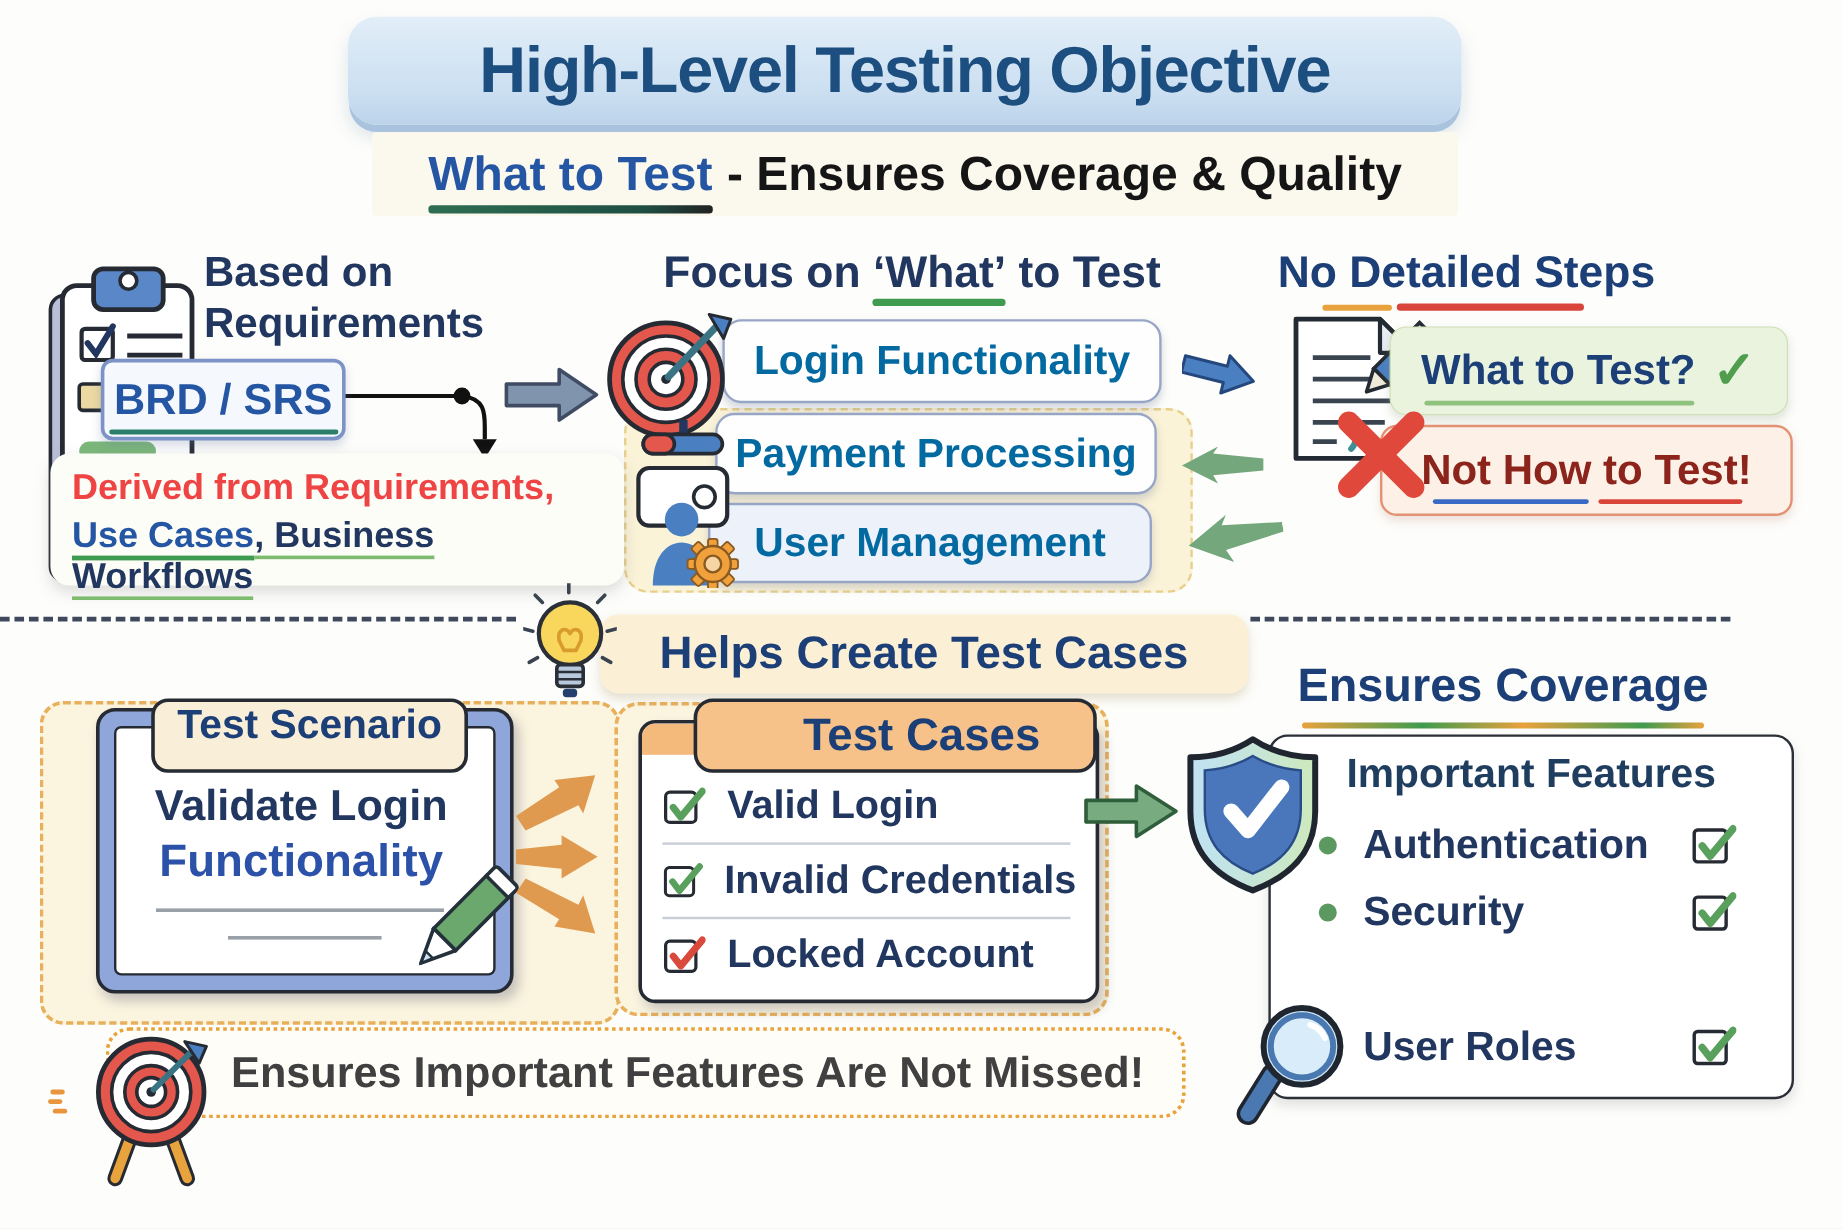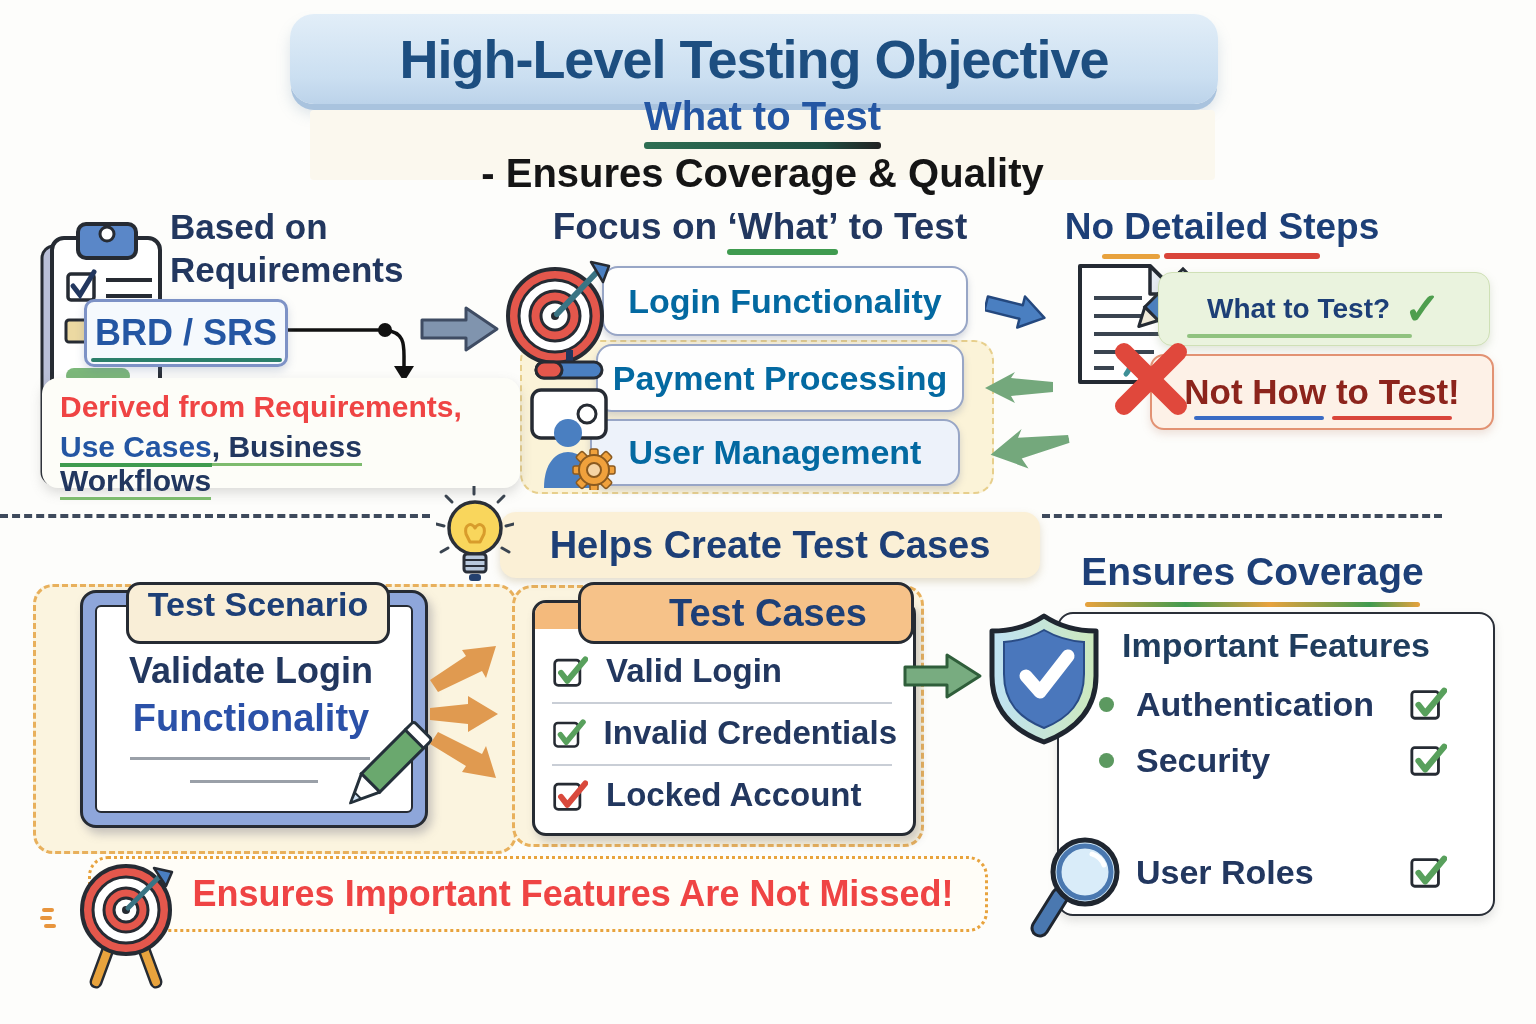--- a/index.html
+++ b/index.html
@@ -7,21 +7,21 @@
           font-family:"Liberation Sans",sans-serif;color:#22375f;}
   .abs{position:absolute;}
 
   
   .title-banner{left:290px;top:14px;width:928px;height:90px;
     background:linear-gradient(180deg,#e2eef8 0%,#cbdff1 70%,#bcd3ea 100%);
     border-radius:24px;box-shadow:0 7px 0 -1px #a9c3de,0 10px 14px rgba(120,150,180,.25);
     display:flex;align-items:center;justify-content:center;}
   .title-banner h1{margin:4px;font-size:54px;font-weight:800;color:#1d4e80;letter-spacing:-1px;}
   .subtitle-bar{left:310px;top:110px;width:905px;height:70px;background:#fbf8ee;
-    display:flex;align-items:center;justify-content:center;gap:12px;border-radius:4px;flex-direction:column;}
+    display:flex;align-items:center;justify-content:center;gap:12px;border-radius:4px;}
   .subtitle-hl{position:relative;font-size:40px;font-weight:800;color:#2456a3;}
   .subtitle-hl .hl-bar{position:absolute;left:0;bottom:-10px;width:100%;height:7px;
     background:linear-gradient(90deg,#2e6e52 0%,#1f4f43 75%,#222 100%);border-radius:3px;}
   .subtitle-rest{font-size:40px;font-weight:600;color:#151515;}
 
   
   .req-heading{left:170px;top:206px;width:290px;font-size:35px;font-weight:800;line-height:1.22;color:#22375f;}
   .brd-badge{left:84px;top:299px;width:198px;height:62px;background:#f5f9fd;border:3px solid #7d92c6;
     border-radius:10px;display:flex;align-items:center;justify-content:center;
     box-shadow:0 4px 8px rgba(100,120,160,.25);z-index:5;}
@@ -47,21 +47,21 @@
   .box-payment{left:596px;top:344px;width:364px;height:64px;}
   .box-user{left:590px;top:419px;width:366px;height:63px;background:#edf2fa;}
 
   
   .nosteps-heading{left:1054px;top:206px;width:336px;text-align:center;font-size:37px;font-weight:800;color:#1d3f77;}
   .u-orange{left:1102px;top:254px;width:58px;height:5px;background:#e8a23d;border-radius:3px;}
   .u-red{left:1164px;top:253px;width:156px;height:6px;background:#d9453a;border-radius:3px;}
   .yes-box{left:1158px;top:272px;width:330px;height:72px;background:#eaf3de;border:1.5px solid #cfe0b6;
     border-radius:14px;display:flex;align-items:center;justify-content:center;gap:14px;
     box-shadow:0 4px 8px rgba(140,160,120,.25);}
-  .yes-box .lbl{font-size:28px;font-weight:800;color:#1d3f77;}
+  .yes-box .lbl{font-size:35px;font-weight:800;color:#1d3f77;}
   .yes-box .chk{font-size:44px;font-weight:900;color:#4e9e4e;line-height:1;}
   .yes-underline{position:absolute;left:28px;bottom:7px;width:225px;height:4px;background:#86bd74;border-radius:2px;opacity:.9;}
   .no-box{left:1150px;top:354px;width:340px;height:72px;background:#fdf1e7;border:2px solid #e29273;
     border-radius:14px;display:flex;align-items:center;justify-content:center;
     box-shadow:0 4px 8px rgba(190,140,120,.25);}
   .no-box .lbl{font-size:35px;font-weight:800;color:#8c241c;}
   .no-ul-blue{position:absolute;left:42px;bottom:8px;width:130px;height:4px;background:#3a6bc4;border-radius:2px;}
   .no-ul-red{position:absolute;left:180px;bottom:8px;width:120px;height:4px;background:#d9453a;border-radius:2px;}
 
   
@@ -111,21 +111,21 @@
     font-size:34px;font-weight:800;color:#1f3d5e;}
   .feature-row{position:absolute;left:40px;width:370px;height:48px;display:flex;align-items:center;}
   .feature-dot{width:15px;height:15px;border-radius:50%;background:#5c9960;margin-right:22px;flex:none;}
   .feature-row .lbl{font-size:34px;font-weight:700;color:#22375f;}
   .feature-check{position:absolute;right:22px;top:4px;}
 
   
   .footer-banner{left:88px;top:856px;width:900px;height:76px;background:#fffdf7;
     border:3px dotted #e8a33d;border-radius:20px;display:flex;align-items:center;justify-content:center;
     padding-left:70px;box-sizing:border-box;}
-  .footer-banner span{font-size:36px;font-weight:800;color:#ef4444;}
+  .footer-banner span{font-size:36px;font-weight:800;color:#404040;}
   .footer-target{left:40px;top:858px;width:150px;height:138px;z-index:3;}
 
   svg{display:block;}
 </style>
 </head>
 <body>
 
 <div class="canvas">
 
   <div class="abs title-banner">

